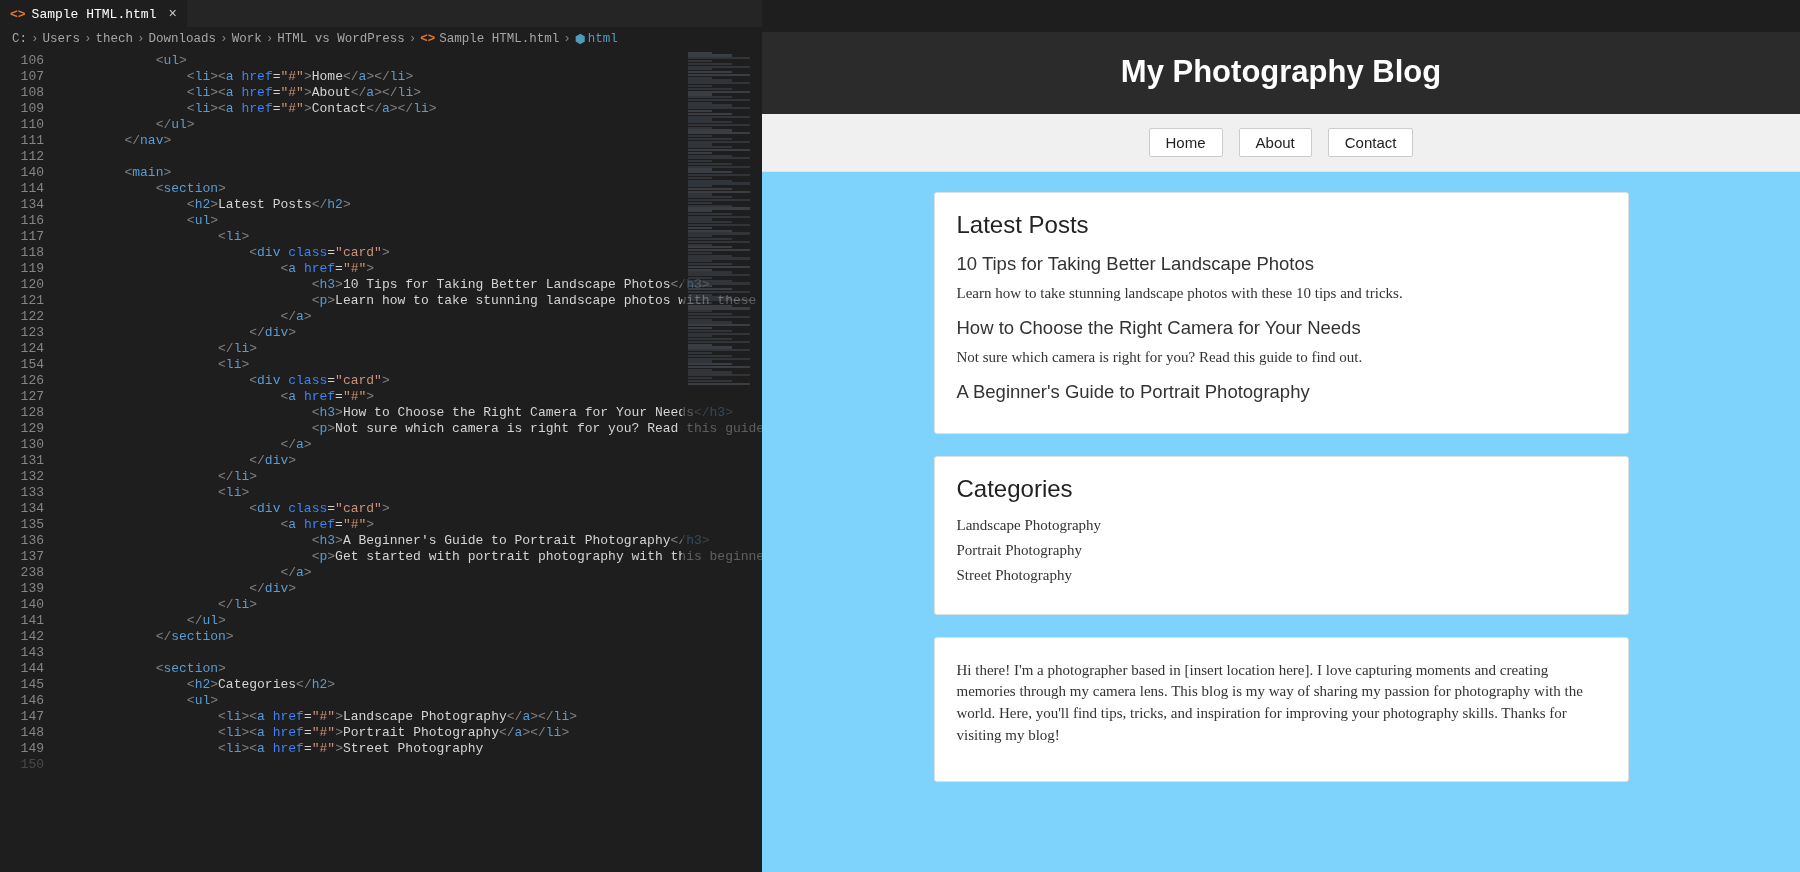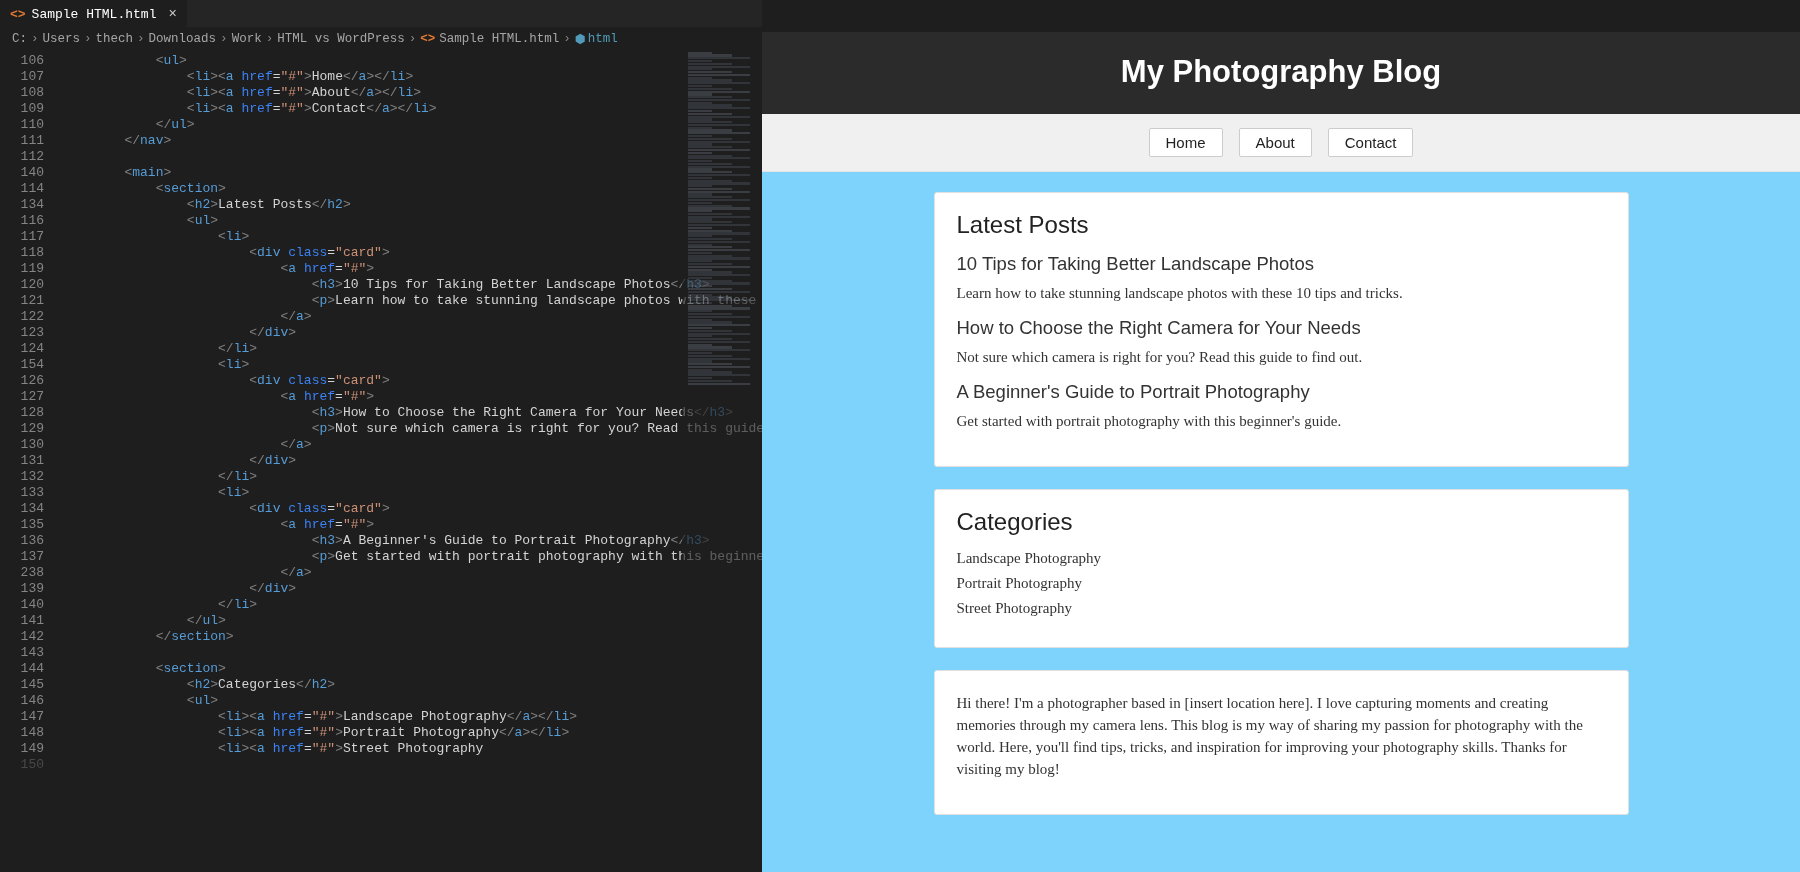--- a/index.html
+++ b/index.html
@@ -265,21 +265,20 @@
 
   <div class="content">
     <div class="card">
       <h2>Latest Posts</h2>
       <div id="posts">
           <h3>10 Tips for Taking Better Landscape Photos</h3>
           <p>Learn how to take stunning landscape photos with these 10 tips and tricks.</p>
           <h3>How to Choose the Right Camera for Your Needs</h3>
           <p>Not sure which camera is right for you? Read this guide to find out.</p>
           <h3>A Beginner's Guide to Portrait Photography</h3>
-          <p>Get started with portrait photography with this beginner's guide.</p>
         </div>
     </div>
 
     <div class="card">
       <h2>Categories</h2>
       <div id="cats">
           <div class="cat">Landscape Photography</div>
           <div class="cat">Portrait Photography</div>
           <div class="cat">Street Photography</div>
         </div>

